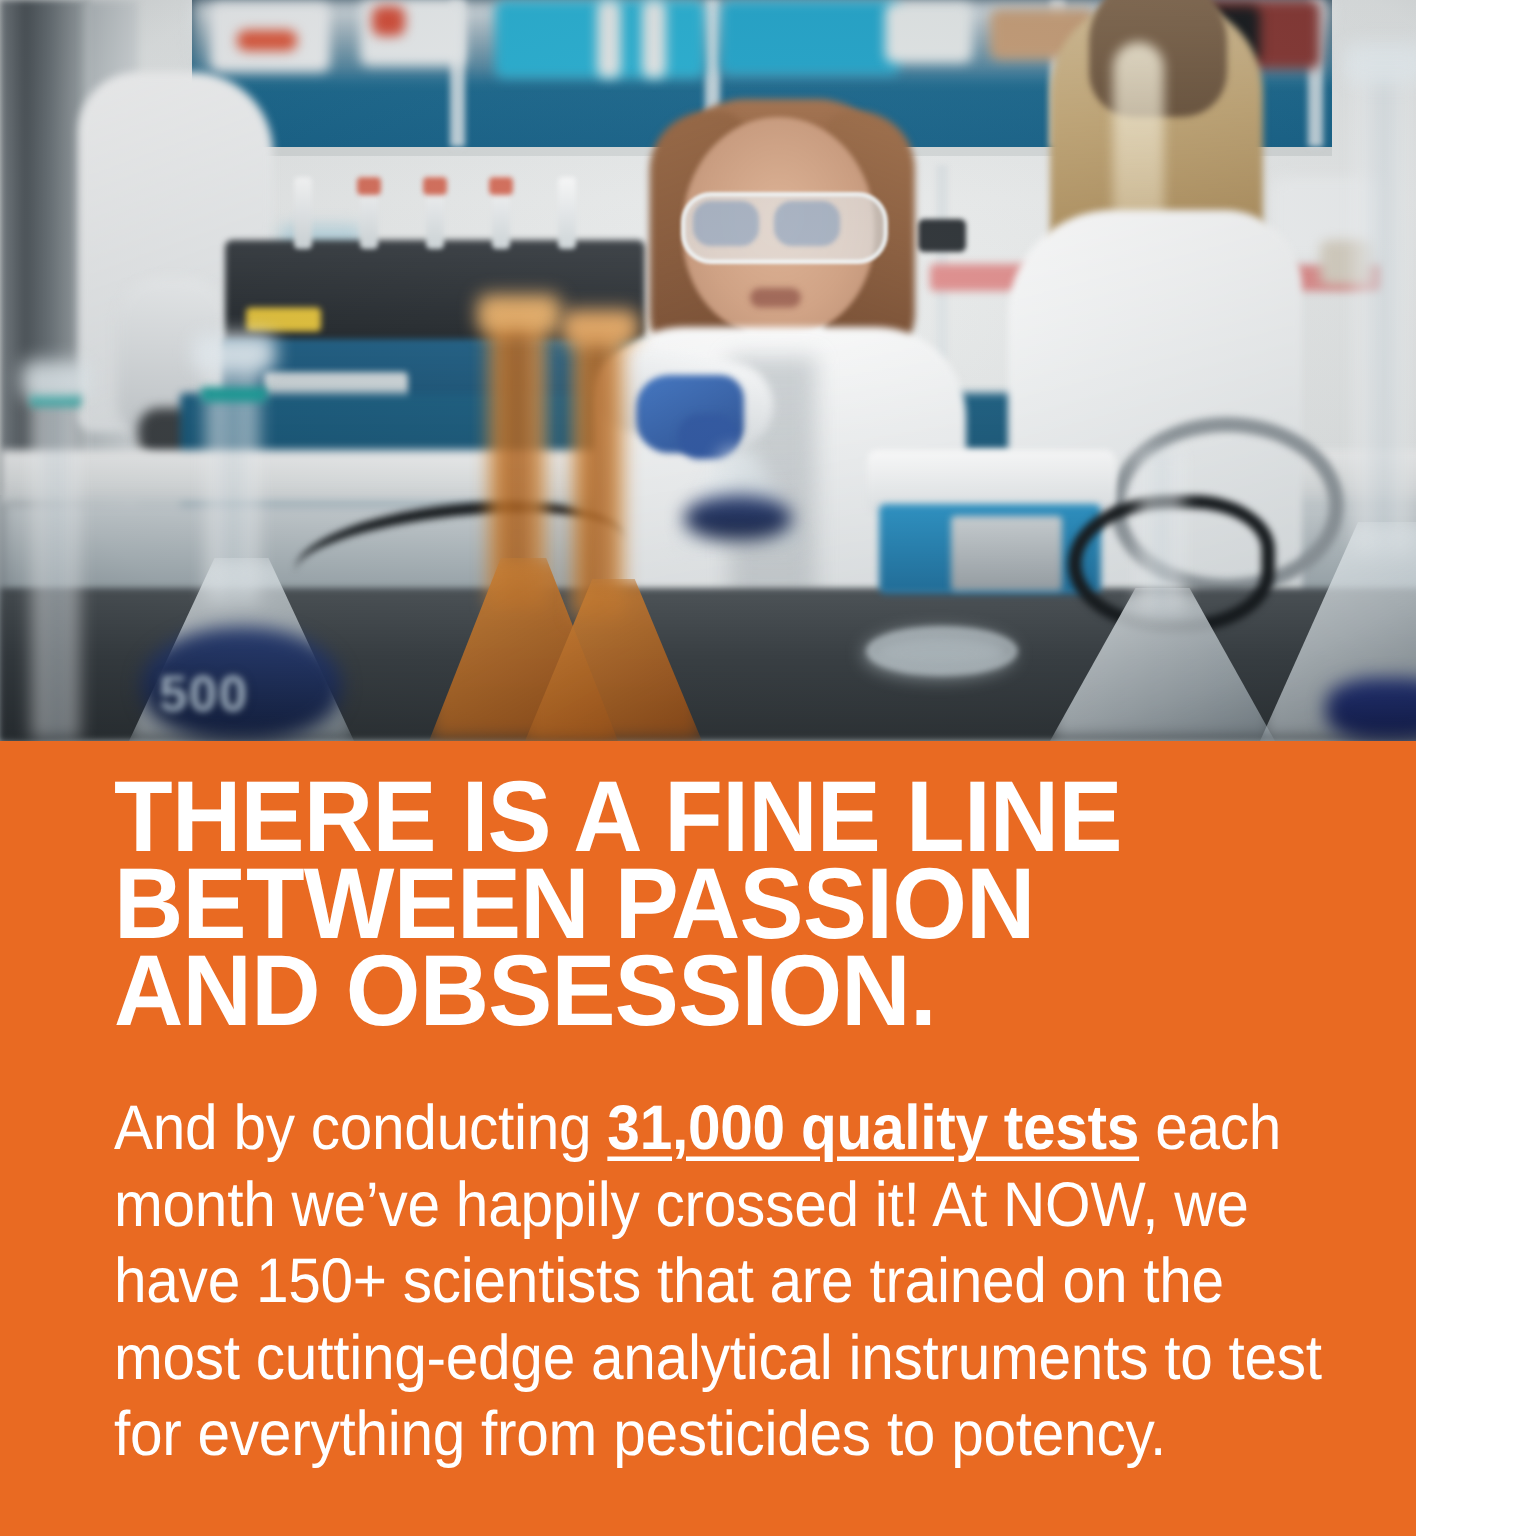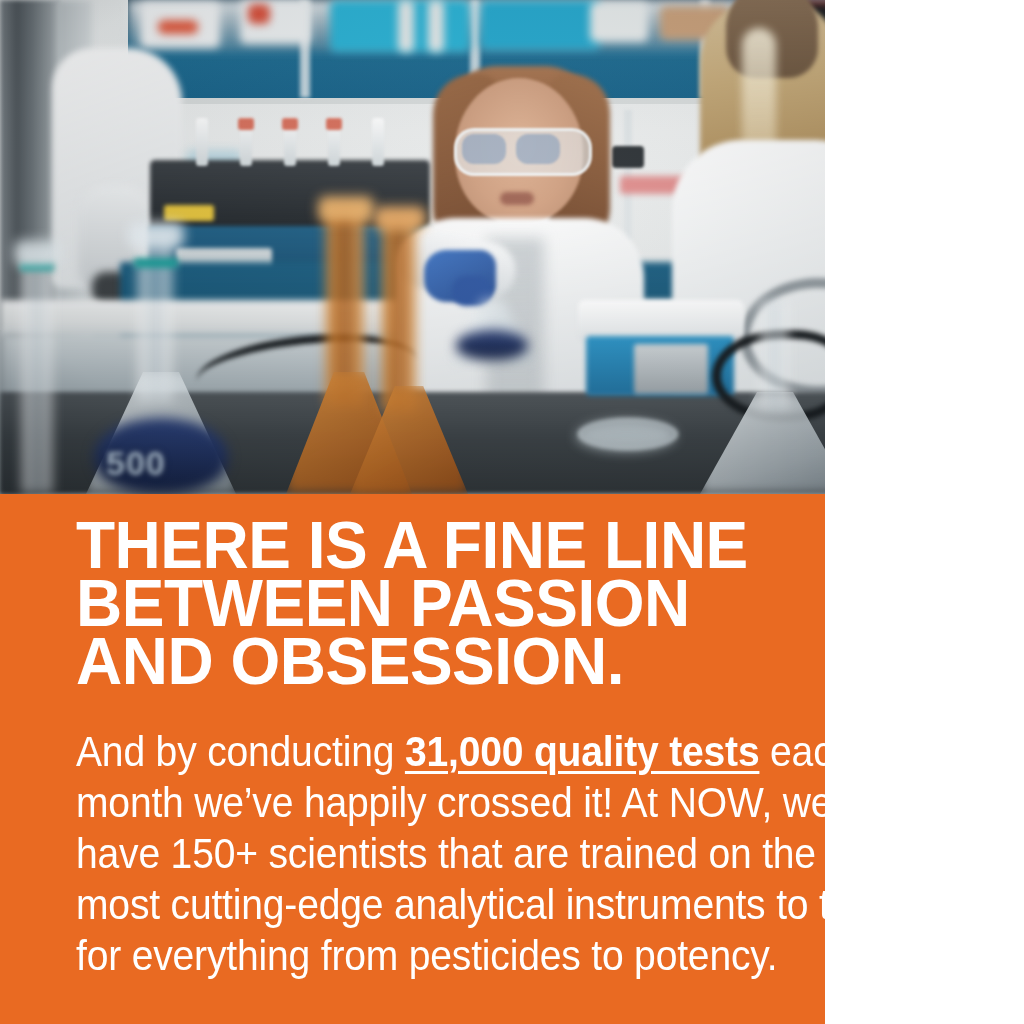--- a/index.html
+++ b/index.html
@@ -3,21 +3,21 @@
 <meta charset="utf-8">
 <title>NOW Quality Tests Graphic</title>
 <style>
   html, body {
     margin: 0;
     padding: 0;
     background: #ffffff;
   }
   #canvas {
     position: relative;
-    width: 825px;
+    width: 944px;
     height: 1024px;
     overflow: hidden;
     font-family: "Liberation Sans", sans-serif;
     background: #e96a22;
   }
 
   
   .photo {
     position: absolute;
     left: 0; top: 0;

